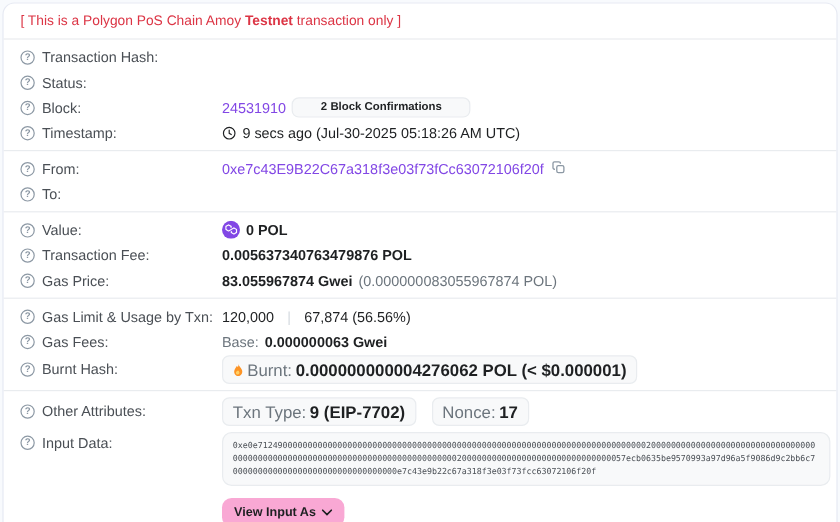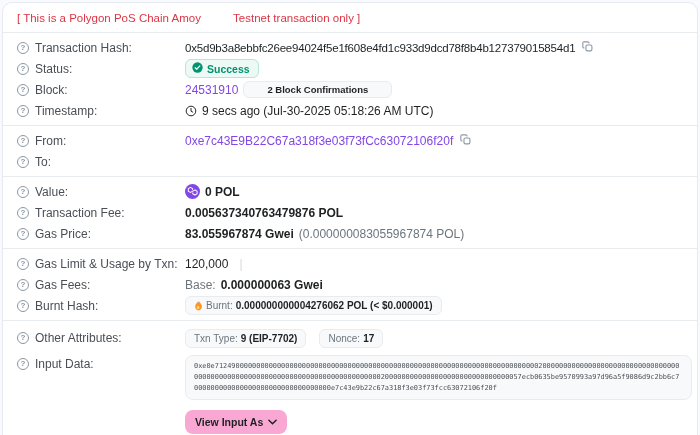--- a/index.html
+++ b/index.html
@@ -8,21 +8,21 @@
     width:700px; height:435px; overflow:hidden;
     background:#f8fafd;
     font-family:"Liberation Sans", sans-serif;
     font-size:12px; color:#1e2022;
   }
   .card {
     position:absolute; left:2px; top:2px; width:696px; height:460px;
     background:#ffffff; border:1px solid #e7eaf3; border-radius:10px;
   }
   .notice { padding:9px 14px 8px 14px; font-size:11.5px; color:#dc3545; }
-  .notice b { font-weight:normal;margin-left:29px; }
+  .notice b { font-weight:bold; }
   .section { border-top:1px solid #e9ecef; padding:4px 0; }
   .row { display:flex; align-items:center; min-height:21px; padding:1px 14px; }
   .row.top { align-items:flex-start; padding-top:4px; }
   .label { width:168px; flex:none; color:#4a4f55; display:flex; align-items:center; gap:6px; }
   .row.top .label { padding-top:2px; }
   .value { flex:1; display:flex; align-items:center; gap:5px; flex-wrap:nowrap; }
   .qicon {
     width:12px; height:12px; flex:none; border:1px solid #8c98a4; border-radius:50%;
     color:#8c98a4; font-size:8px; line-height:10px; text-align:center; display:inline-block;
     font-weight:bold; cursor:help;
@@ -37,21 +37,21 @@
     border-radius:6px; padding:2px 8px 2px 6px; font-size:10.5px; font-weight:600;
   }
   .badge-gray {
     display:inline-flex; align-items:center; gap:3px;
     background:#f8f9fa; border:1px solid #e9ecef; color:#1e2022;
     border-radius:6px; padding:2px 23px; font-size:9.5px; font-weight:bold;
   }
   .badge-attr {
     display:inline-flex; align-items:center; gap:3px;
     background:#f8f9fa; border:1px solid #e9ecef;
-    border-radius:6px; padding:3px 8px; font-size:10px; margin-right:8px;justify-content:flex-end;
+    border-radius:6px; padding:3px 8px; font-size:14px; margin-right:8px;justify-content:flex-end;
   }
   .badge-attr .k { color:#6c757d; }
   .badge-attr .v { color:#1e2022; font-weight:bold; }
   .muted { color:#6c757d; }
   .bold { font-weight:bold; }
   .sep { color:#d5dae0; padding:0 6px; }
   .input-box {
     width:605px; max-width:507px;
     background:#f8f9fa; border:1px solid #e9ecef; border-radius:8px;
     padding:5px 8px;
@@ -76,44 +76,26 @@
   <div class="notice">
     <span>[ This is a Polygon PoS Chain Amoy </span><b>Testnet</b><span> transaction only ]</span>
   </div>
 
   <div class="section">
     <div class="row">
       <div class="label">
         <span class="qicon">?</span>
         <span>Transaction Hash:</span>
       </div>
-      <div class="value">
-        <span class="hash">0x5d9b3a8ebbfc26ee94024f5e1f608e4fd1c933d9dcd78f8b4b127379015854d1</span>
-        <button class="icon-btn">
-          <span><svg width="11" height="11" viewBox="0 0 16 16" fill="none" stroke="#8c98a4" stroke-width="1.6">
-                <rect x="5.8" y="5.8" width="8.6" height="8.6" rx="2"></rect>
-                <path d="M10.2 3.6V3a1.8 1.8 0 0 0-1.8-1.8H3A1.8 1.8 0 0 0 1.2 3v5.4A1.8 1.8 0 0 0 3 10.2h.6"></path>
-              </svg></span>
-        </button>
-      </div>
     </div>
 
     <div class="row">
       <div class="label">
         <span class="qicon">?</span>
         <span>Status:</span>
-      </div>
-      <div class="value">
-        <span class="badge-success">
-          <span><svg width="11" height="11" viewBox="0 0 16 16">
-                <circle cx="8" cy="8" r="7.5" fill="#00936f"></circle>
-                <path d="M4.6 8.3l2.2 2.2 4.6-4.8" stroke="#ecf9f5" stroke-width="1.8" fill="none" stroke-linecap="round" stroke-linejoin="round"></path>
-              </svg></span>
-          <span>Success</span>
-        </span>
       </div>
     </div>
 
     <div class="row">
       <div class="label">
         <span class="qicon">?</span>
         <span>Block:</span>
       </div>
       <div class="value">
         <a class="link">24531910</a>
@@ -204,20 +186,21 @@
 
   <div class="section">
     <div class="row">
       <div class="label">
         <span class="qicon">?</span>
         <span>Gas Limit &amp; Usage by Txn:</span>
       </div>
       <div class="value">
         <span>120,000</span>
         <span class="sep">|</span>
+        <span>67,874 (56.56%)</span>
       </div>
     </div>
 
     <div class="row">
       <div class="label">
         <span class="qicon">?</span>
         <span>Gas Fees:</span>
       </div>
       <div class="value">
         <span class="muted">Base:</span>

